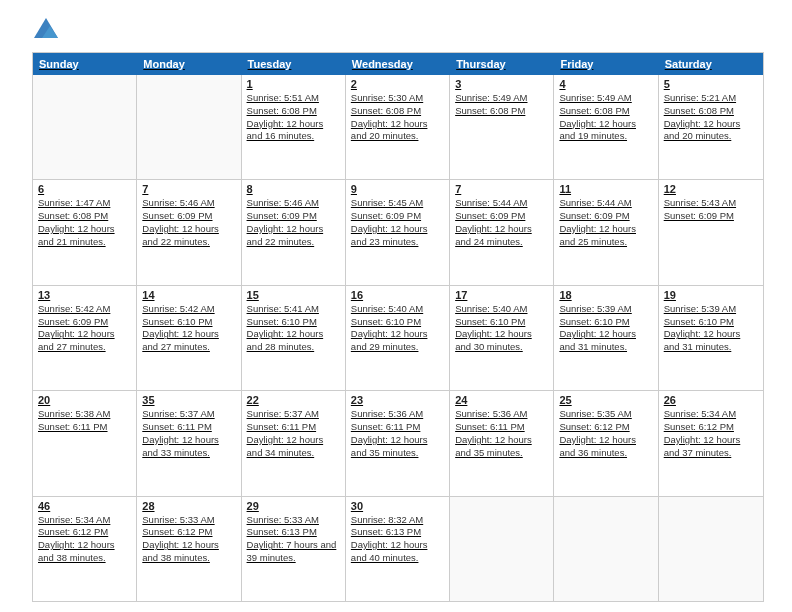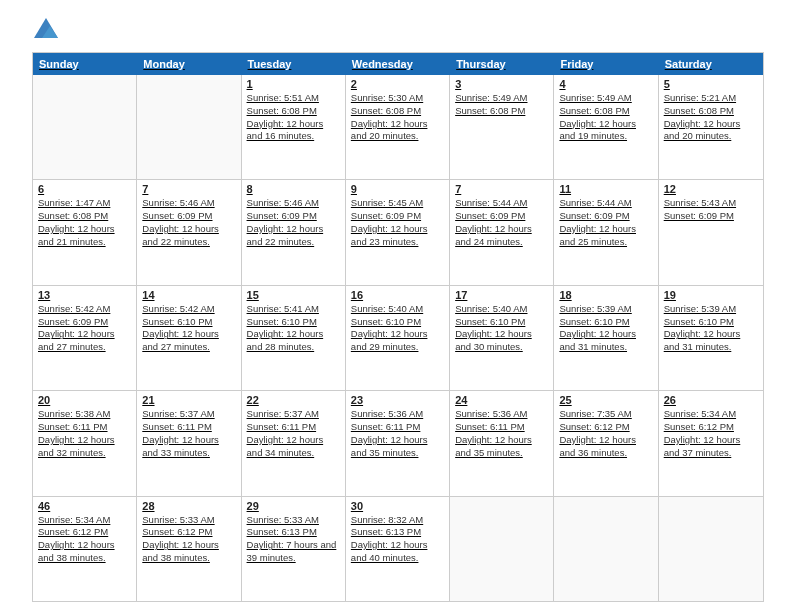--- a/index.html
+++ b/index.html
@@ -268,24 +268,23 @@
         <div class="cell-line">Sunrise: 5:39 AM</div>
         <div class="cell-line">Sunset: 6:10 PM</div>
         <div class="cell-line">Daylight: 12 hours and 31 minutes.</div>
           </div>
         </div>
         <div class="cal-row">
           <div class="cal-cell">
             <div class="day-num">20</div>
         <div class="cell-line">Sunrise: 5:38 AM</div>
         <div class="cell-line">Sunset: 6:11 PM</div>
-        <div class="cell-line">Daylight: 12 hours and 32 minutes.</div>
-          </div>
-          <div class="cal-cell">
-            <div class="day-num">21</div>
+          </div>
+          <div class="cal-cell">
+            <div class="day-num">35</div>
         <div class="cell-line">Sunrise: 5:37 AM</div>
         <div class="cell-line">Sunset: 6:11 PM</div>
         <div class="cell-line">Daylight: 12 hours and 33 minutes.</div>
           </div>
           <div class="cal-cell">
             <div class="day-num">22</div>
         <div class="cell-line">Sunrise: 5:37 AM</div>
         <div class="cell-line">Sunset: 6:11 PM</div>
         <div class="cell-line">Daylight: 12 hours and 34 minutes.</div>
           </div>
@@ -296,21 +295,21 @@
         <div class="cell-line">Daylight: 12 hours and 35 minutes.</div>
           </div>
           <div class="cal-cell">
             <div class="day-num">24</div>
         <div class="cell-line">Sunrise: 5:36 AM</div>
         <div class="cell-line">Sunset: 6:11 PM</div>
         <div class="cell-line">Daylight: 12 hours and 35 minutes.</div>
           </div>
           <div class="cal-cell">
             <div class="day-num">25</div>
-        <div class="cell-line">Sunrise: 7:35 AM</div>
+        <div class="cell-line">Sunrise: 5:35 AM</div>
         <div class="cell-line">Sunset: 6:12 PM</div>
         <div class="cell-line">Daylight: 12 hours and 36 minutes.</div>
           </div>
           <div class="cal-cell">
             <div class="day-num">26</div>
         <div class="cell-line">Sunrise: 5:34 AM</div>
         <div class="cell-line">Sunset: 6:12 PM</div>
         <div class="cell-line">Daylight: 12 hours and 37 minutes.</div>
           </div>
         </div>

